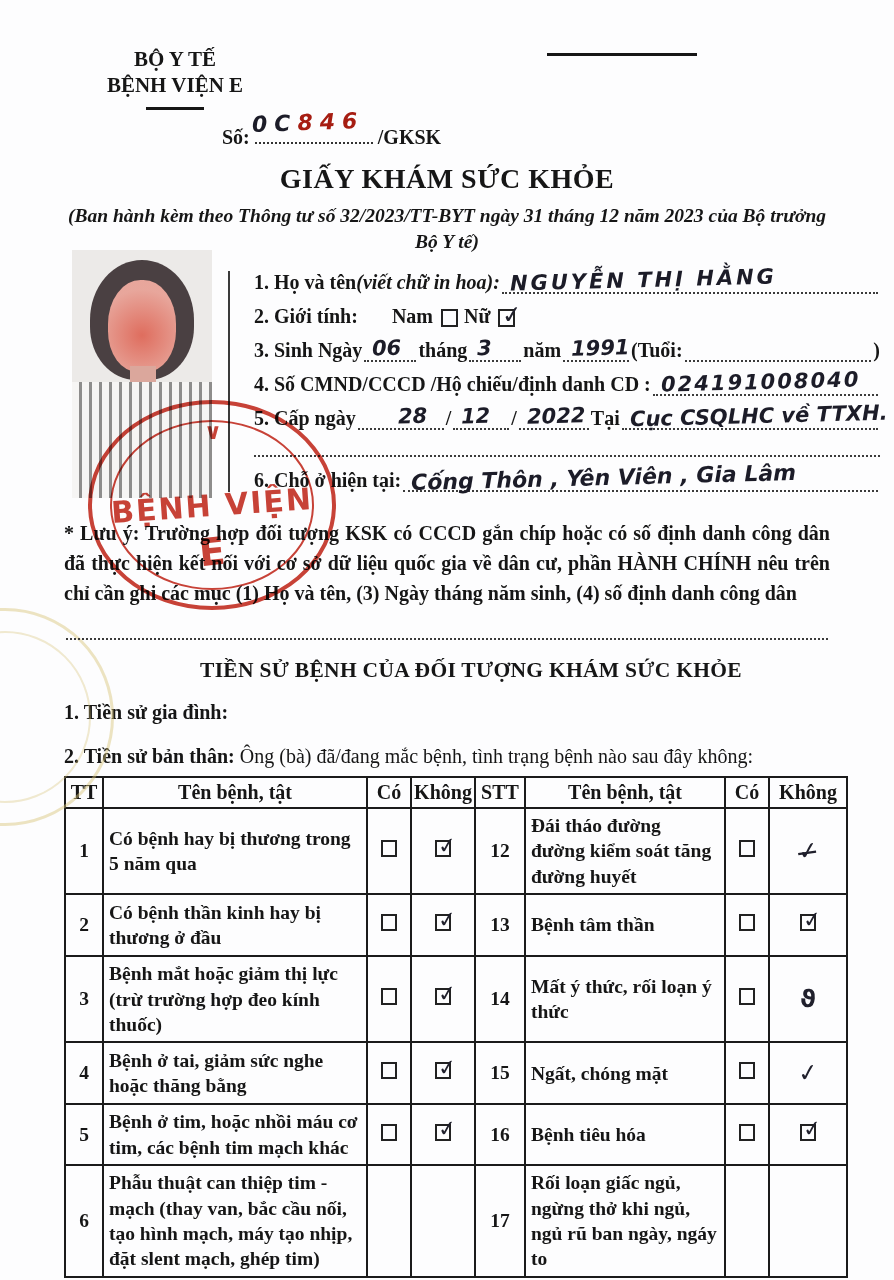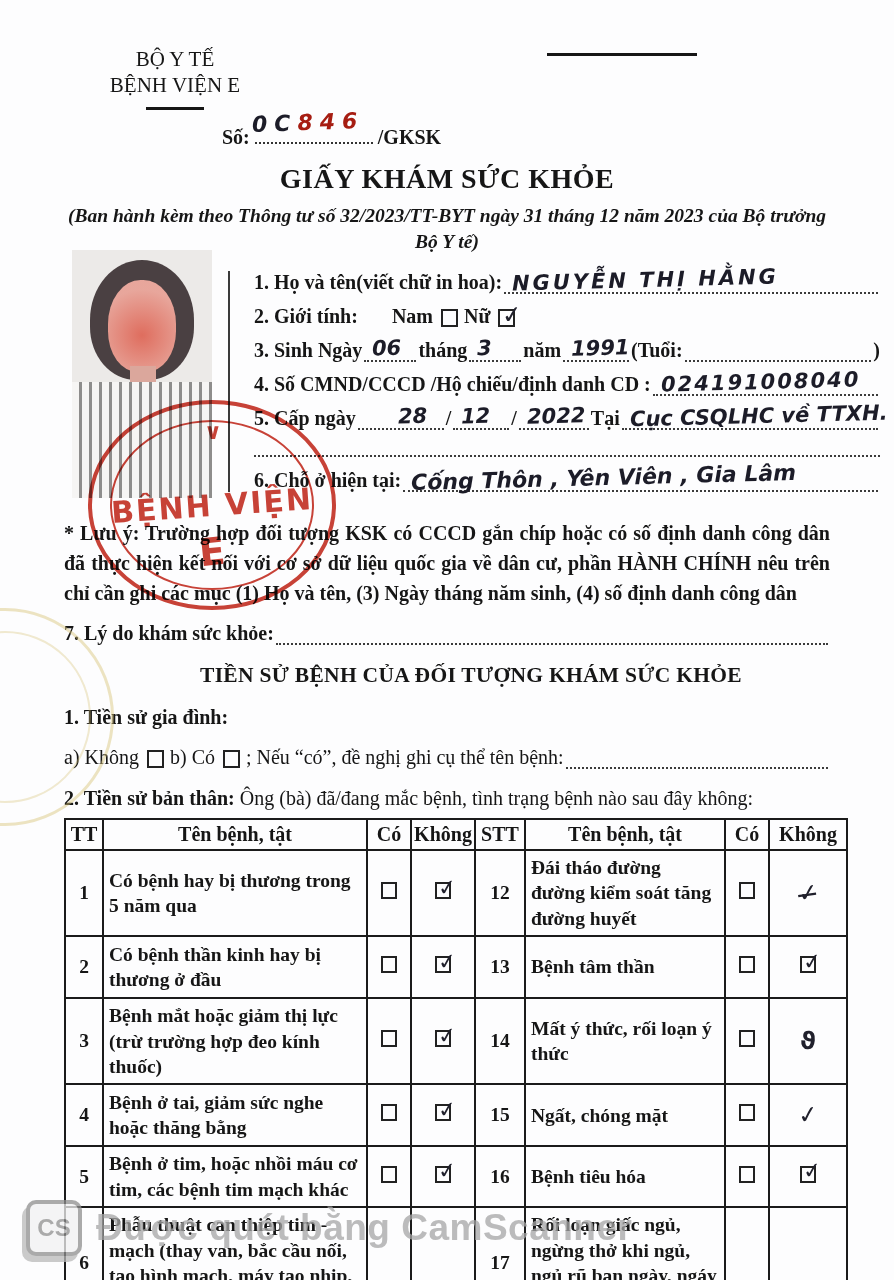--- a/index.html
+++ b/index.html
@@ -6,21 +6,21 @@
   .page{
     position:relative;
     width:894px;height:1280px;
     background:#fdfdfe;
     font-family:"Liberation Serif","DejaVu Serif",serif;
     color:#161616;
     overflow:hidden;
   }
   
   .hdr{display:flex;padding-top:46px;}
-  .hdr-left{width:350px;text-align:center;font-weight:normal;font-size:21px;line-height:1.25;}
+  .hdr-left{width:350px;text-align:center;font-weight:bold;font-size:21px;line-height:1.25;}
   .hdr-left .rule{width:58px;height:3px;background:#161616;margin:8px auto 0;}
   .hdr-right{flex:1;text-align:center;font-weight:bold;}
   .hdr-right .l1{font-size:21px;letter-spacing:.5px;}
   .hdr-right .l2{font-size:20px;margin-top:3px;}
   .hdr-right .rule{width:150px;height:3px;background:#161616;margin:7px auto 0;}
   
   .serial{margin:16px 0 0 222px;font-size:20px;font-weight:bold;position:relative;width:260px;}
   .serial .dotline{display:inline-block;width:118px;border-bottom:2px dotted #333;height:14px;}
   .hw{font-family:"DejaVu Sans",sans-serif;font-style:italic;font-weight:bold;color:#1c1c28;}
   .serial .hw-serial{position:absolute;left:30px;top:-16px;font-size:22px;letter-spacing:7px;transform:rotate(-2deg);}
@@ -48,21 +48,21 @@
   .stamp .tick-top{position:absolute;left:116px;top:18px;color:#c2271b;font-size:22px;font-weight:bold;}
   
   .ystamp{position:absolute;left:-104px;top:608px;width:212px;height:212px;border-radius:50%;
     border:3px solid rgba(214,196,120,.45);}
   .ystamp::after{content:"";position:absolute;left:20px;top:20px;right:20px;bottom:20px;border-radius:50%;
     border:2px solid rgba(214,196,120,.35);}
   
   .items{margin:16px 0 0 228px;width:626px;font-size:20px;font-weight:bold;border-left:2px solid #3a3a3a;padding-left:24px;}
   .line{display:flex;align-items:flex-end;margin-bottom:11px;white-space:nowrap;}
   .line .lbl{flex:0 0 auto;}
-  .line .it{}
+  .line .it{font-style:italic;}
   .fill{flex:1 1 auto;border-bottom:2.4px dotted #3b3b3b;height:16px;position:relative;margin:0 2px;}
   .fill-fix{flex:0 0 auto;border-bottom:2.4px dotted #3b3b3b;height:16px;position:relative;margin:0 2px;}
   .fill .hw-val,.fill-fix .hw-val{position:absolute;bottom:0;left:8px;font-size:21px;white-space:nowrap;transform:rotate(-1.5deg);}
   .cb{display:inline-block;width:13px;height:14px;border:2px solid #222;margin:0 6px 1px 8px;vertical-align:-2px;position:relative;}
   .tick{position:absolute;left:2px;bottom:0;font-family:"DejaVu Sans",sans-serif;font-weight:bold;font-size:24px;color:#20202c;
     transform:rotate(-6deg);line-height:0.8;}
   .dotrow{border-bottom:2.6px dotted #3b3b3b;height:14px;margin:2px 0 12px;}
   
   .note{margin:26px 64px 0;font-size:20px;font-weight:bold;line-height:1.5;text-align:justify;}
   .note .nlbl{}
@@ -200,36 +200,27 @@
     <div class="big-e">E</div>
   </div>
 
   <div class="ystamp"></div>
 
   <div class="note">
     <span class="nlbl">* Lưu ý:</span><span> Trường hợp đối tượng KSK có CCCD gắn chíp hoặc có số định danh công dân đã thực hiện kết nối với cơ sở dữ liệu quốc gia về dân cư, phần HÀNH CHÍNH nêu trên chỉ cần ghi các mục (1) Họ và tên, (3) Ngày tháng năm sinh, (4) số định danh công dân</span>
   </div>
 
   <div class="item7">
-    <span>7. Lý do khám sức khỏe:</span>
     <span class="fill"></span>
   </div>
 
   <div class="sec-title">TIỀN SỬ BỆNH CỦA ĐỐI TƯỢNG KHÁM SỨC KHỎE</div>
 
   <div class="fam">
     <p class="b">1. Tiền sử gia đình:</p>
-    <div class="optline">
-      <span>a) Không</span>
-      <span class="cb"></span>
-      <span>b) Có</span>
-      <span class="cb"></span>
-      <span>; Nếu “có”, đề nghị ghi cụ thể tên bệnh:</span>
-      <span class="fill"></span>
-    </div>
   </div>
 
   <div class="personal">
     <span class="b" style="font-weight:bold;">2. Tiền sử bản thân:</span><span> Ông (bà) đã/đang mắc bệnh, tình trạng bệnh nào sau đây không:</span>
   </div>
 
   <table class="hist">
     <colgroup>
       <col style="width:38px">
         <col style="width:264px">
@@ -309,18 +300,14 @@
         <td class="chk"></td>
         <td class="chk"></td>
         <td class="num">17</td>
         <td class="name">Rối loạn giấc ngủ, ngừng thở khi ngủ, ngủ rũ ban ngày, ngáy to</td>
         <td class="chk"></td>
         <td class="chk"></td>
       </tr>
     </tbody>
   </table>
 
-  <div class="wm">
-    <div class="wm-icon">CS</div>
-    <div class="wm-text">Được quét bằng CamScanner</div>
-  </div>
 
 </div>
 
 </body></html>

